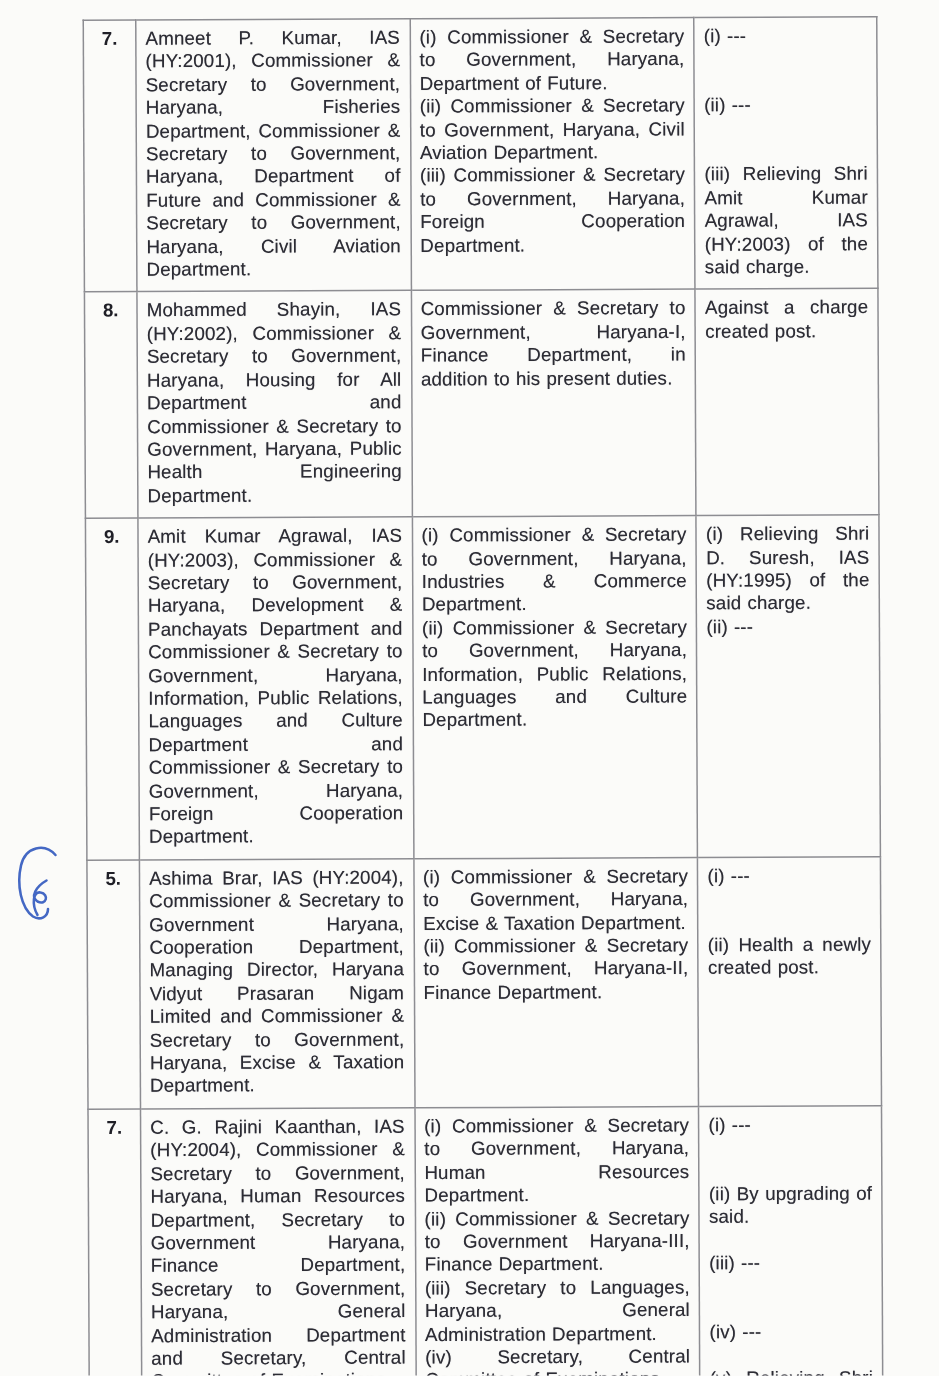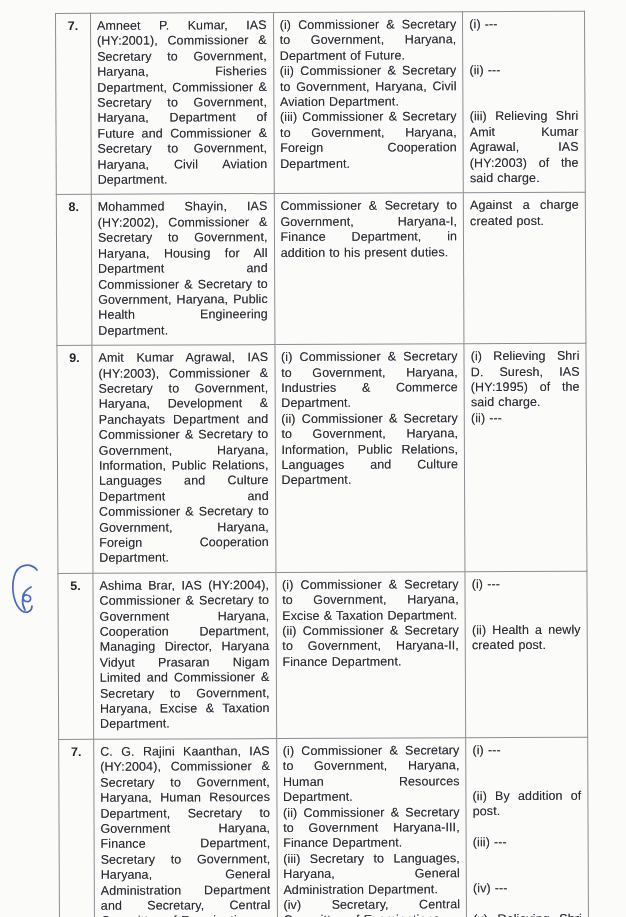--- a/index.html
+++ b/index.html
@@ -154,21 +154,21 @@
           <td>
             <p class="para">(i) Commissioner &amp; Secretary to Government, Haryana, Human Resources Department.</p>
             <p class="para">(ii) Commissioner &amp; Secretary to Government Haryana-III, Finance Department.</p>
             <p class="para">(iii) Secretary to Languages, Haryana, General Administration Department.</p>
             <p class="para">(iv) Secretary, Central Committee of Examinations.</p>
           </td>
           <td>
             <p class="para remark-line">(i) ---</p>
             <p class="para remark-line"></p>
             <p class="para remark-line"></p>
-            <p class="para remark-line">(ii) By addition of post.</p>
+            <p class="para remark-line">(ii) By upgrading of said.</p>
             <p class="para remark-line"></p>
             <p class="para remark-line">(iii) ---</p>
             <p class="para remark-line"></p>
             <p class="para remark-line"></p>
             <p class="para remark-line">(iv) ---</p>
             <p class="para remark-line"></p>
             <p class="para remark-line">(v) Relieving Shri Vijayendra Kumar, IAS (HY:1995) of the said charge.</p>
           </td>
         </tr>
       </tbody>

